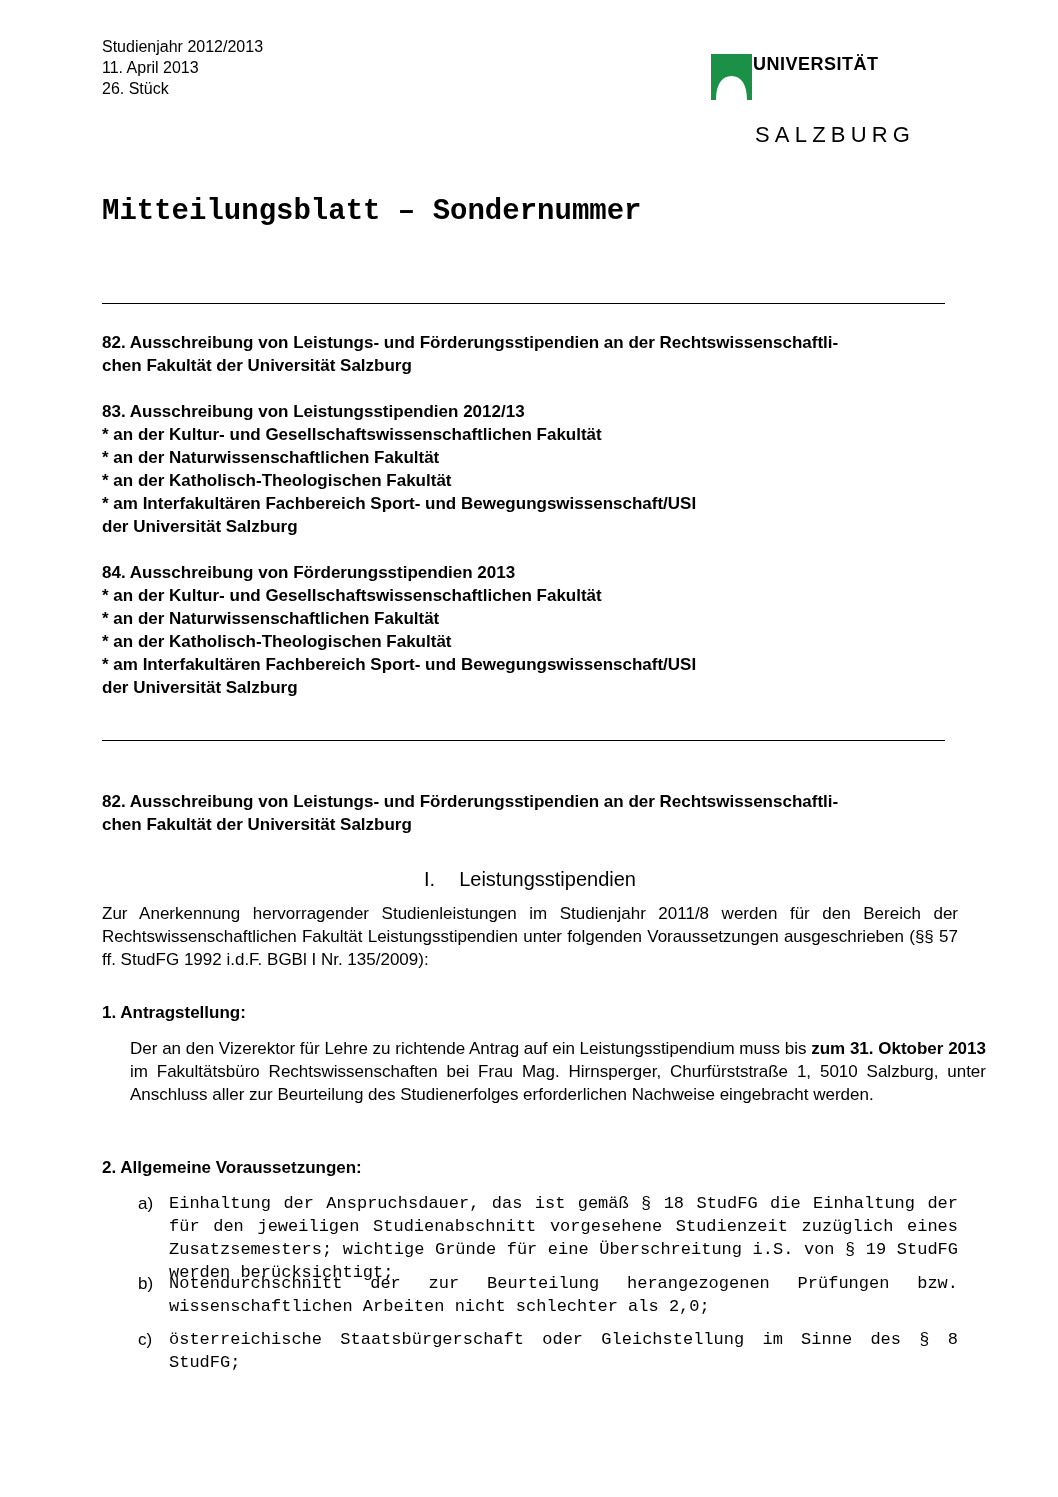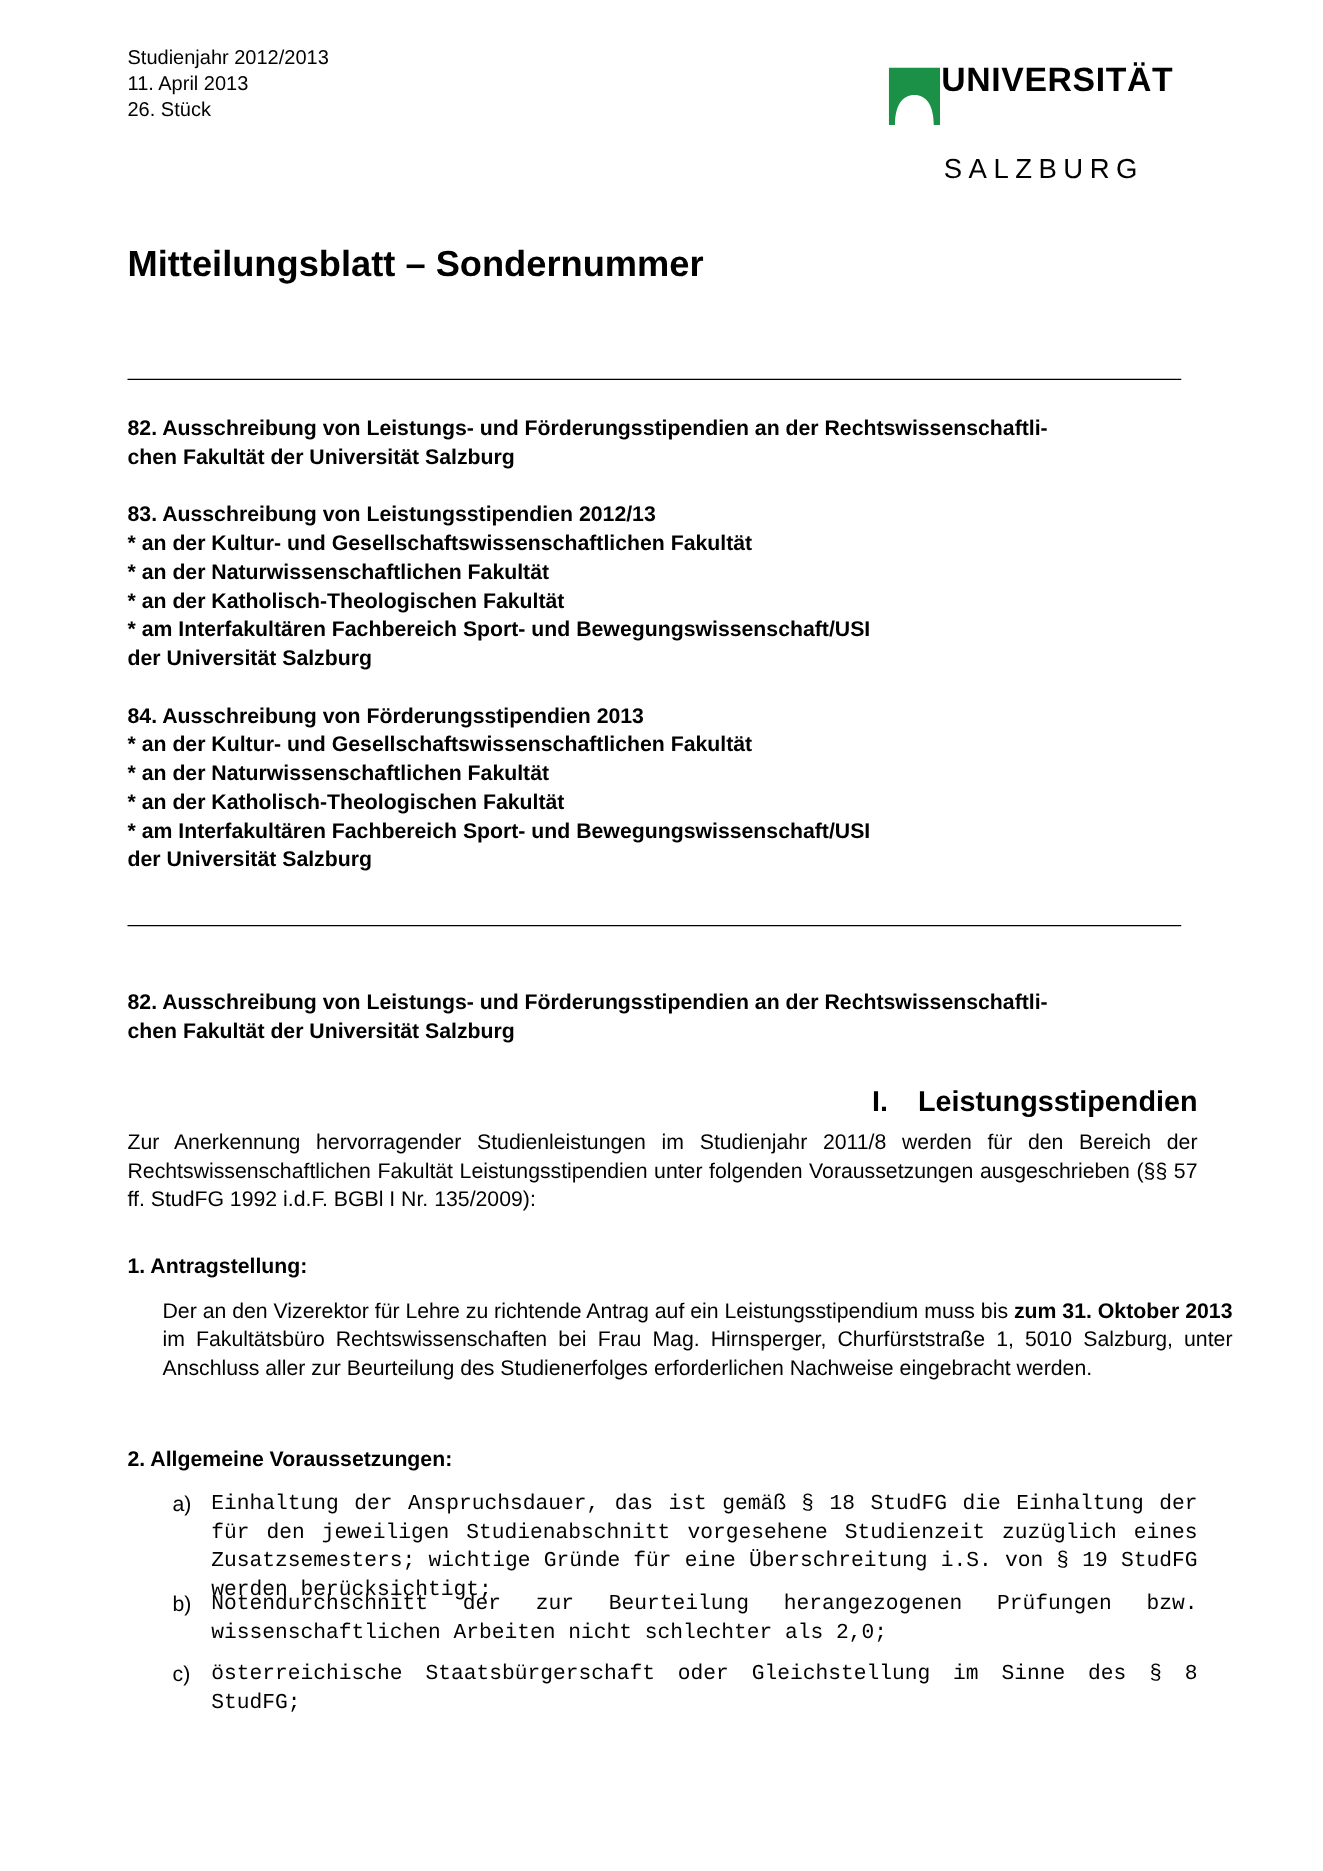--- a/index.html
+++ b/index.html
@@ -1,28 +1,28 @@
 <!DOCTYPE html>
 <html><head>
 <meta charset="utf-8">
 <style>
   html, body { margin: 0; padding: 0; background: #ffffff; }
   body { width: 1058px; height: 1497px; position: relative; overflow: hidden; color: #000; font-family: "Liberation Sans", sans-serif; }
   .abs { position: absolute; }
   .meta { left: 102px; top: 36px; font-size: 16px; line-height: 21px; }
   .logo { left: 711px; top: 50px; width: 210px; height: 55px; }
   .logo-mark { position: absolute; left: 0; top: 4px; width: 41px; height: 46px; }
-  .logo-uni { position: absolute; left: 42px; top: 0; font-size: 27px; font-weight: bold; letter-spacing: 0.5px; line-height: 28px; }
+  .logo-uni { position: absolute; left: 42px; top: 0; font-size: 18px; font-weight: bold; letter-spacing: 0.5px; line-height: 28px; }
   .logo-sbg { position: absolute; left: 44px; top: 27px; font-size: 22px; letter-spacing: 5.2px; line-height: 24px; margin-top: 46px; }
-  .title { left: 102px; top: 194px; font-size: 29px; font-weight: bold; line-height: 36px; }
+  .title { left: 102px; top: 194px; font-size: 29px; font-weight: bold; line-height: 36px; font-family: Liberation Mono, monospace; }
   .rule { left: 102px; width: 843px; height: 0; border-top: 1.5px solid #000; }
   .toc { left: 102px; width: 858px; font-size: 17px; font-weight: bold; line-height: 23px; }
   .toc .gap { height: 23px; }
   .hdr { left: 102px; width: 858px; font-size: 17px; font-weight: bold; line-height: 23px; }
-  .sec { left: 102px; width: 856px; text-align: right; font-size: 23px; font-weight: bold; }
+  .sec { left: 102px; width: 856px; text-align: center; font-size: 20px; font-weight: normal; }
   .sec span.num { margin-right: 24px; }
   .par { left: 102px; width: 856px; font-size: 17px; line-height: 23px; text-align: justify; }
   .sub { left: 102px; font-size: 17px; font-weight: bold; }
   .item { left: 138px; width: 820px; font-size: 17px; line-height: 23px; text-align: justify; }
   .item .lbl { position: absolute; left: 0; top: 0; }
   .item .txt { display: block; margin-left: 31px; font-family: Liberation Mono, monospace; }
   b { font-weight: bold; }
 </style>
 </head>
 <body>

